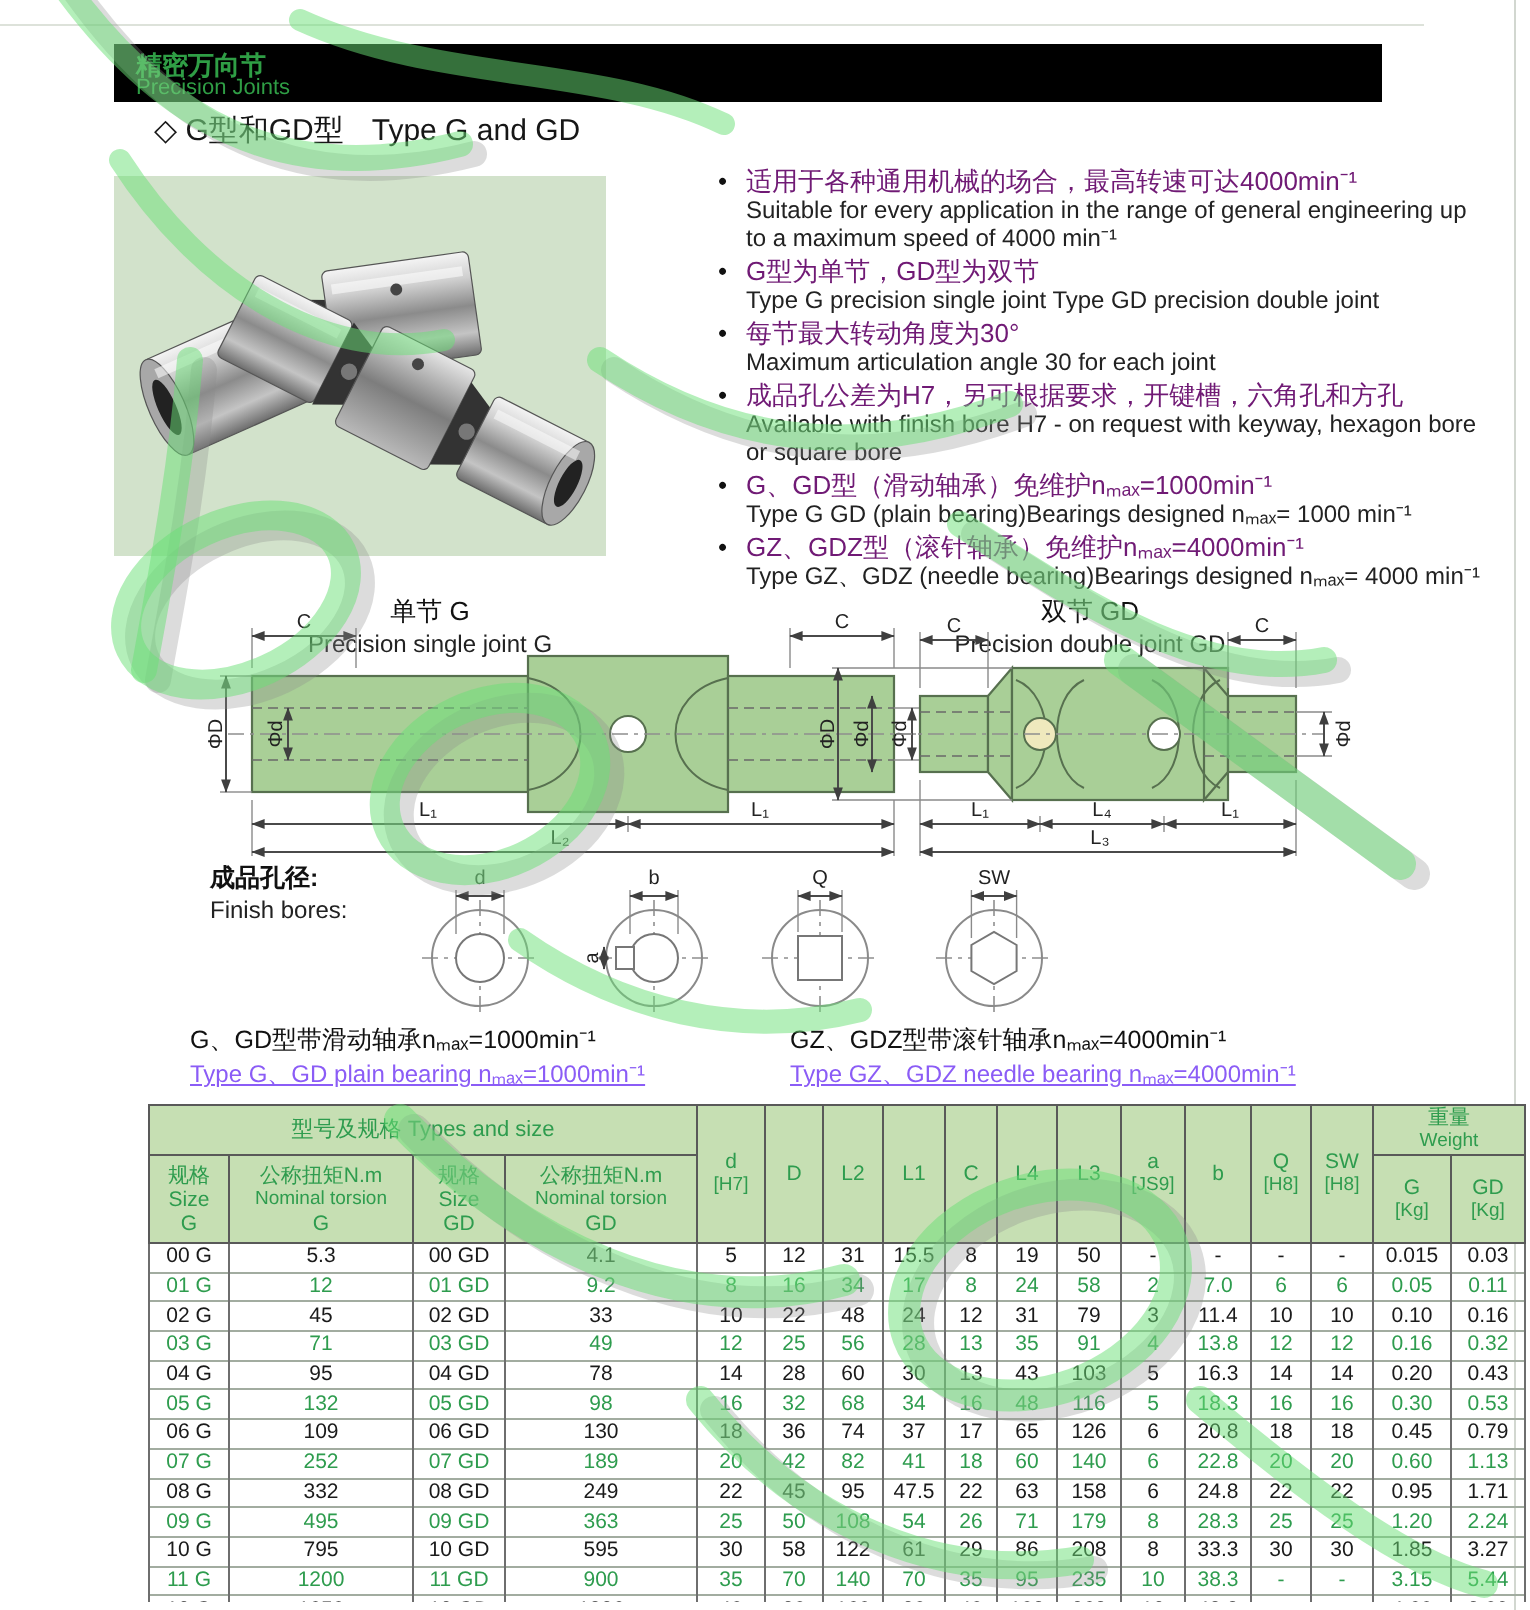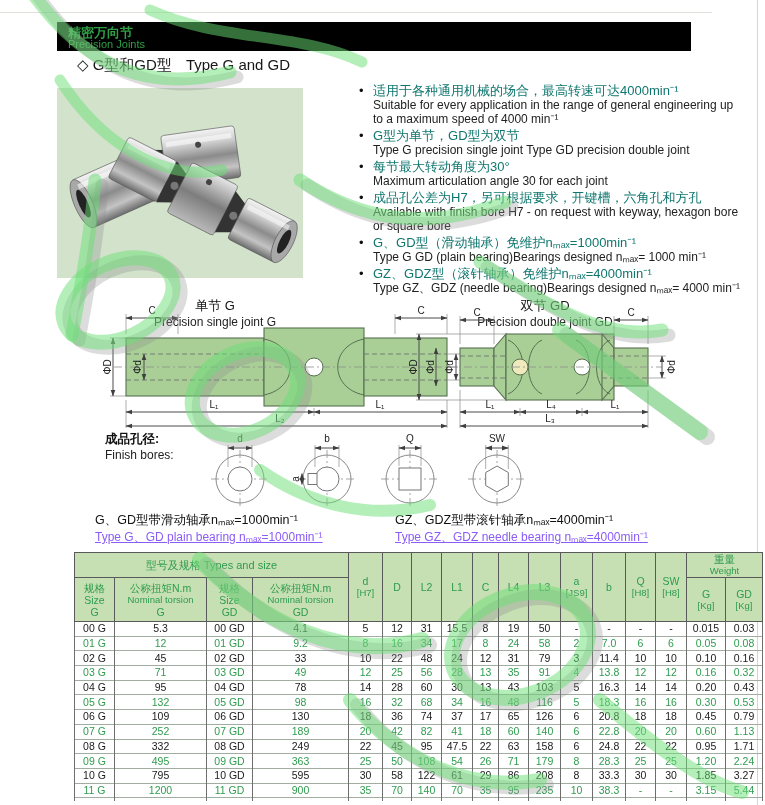--- a/index.html
+++ b/index.html
@@ -18,21 +18,21 @@
   
   .sectitle{left:57px;top:56px;font-size:15px;color:#161616;margin-left:20px;}
   .sectitle .en{margin-left:14px;}
   
   .photo{left:57px;top:88px;width:246px;height:190px;}
   
   .bullets{left:357px;top:83px;width:402px;}
   .bullets ul{list-style:none;margin:0;padding:0;}
   .bullets li{position:relative;padding-left:16px;margin-bottom:2px;}
   .bullets li::before{content:"•";position:absolute;left:2px;top:0;font-size:13px;color:#111;}
-  .bullets .zh{font-size:13px;line-height:15px;color:#0f766e;}
+  .bullets .zh{font-size:13px;line-height:15px;color:#701a75;}
   .bullets .en{font-size:12px;line-height:14px;color:#222;max-width:368px;}
   
   .dtitle{text-align:center;margin-top:16px;}
   .dtitle .zh{font-size:13px;color:#111;}
   .dtitle .en{font-size:12px;color:#222;}
   .dt-single{left:115px;top:281px;width:200px;}
   .dt-double{left:440px;top:281px;width:210px;}
   
   svg text{font-family:"Liberation Sans", sans-serif;}
   .dt{font-size:10px;fill:#222;text-anchor:middle;}
@@ -463,21 +463,21 @@
           <td>34</td>
           <td>17</td>
           <td>8</td>
           <td>24</td>
           <td>58</td>
           <td>2</td>
           <td>7.0</td>
           <td>6</td>
           <td>6</td>
           <td>0.05</td>
-          <td>0.08</td>
+          <td>0.11</td>
         </tr>
         <tr>
           <td>02 G</td>
           <td>45</td>
           <td>02 GD</td>
           <td>33</td>
           <td>10</td>
           <td>22</td>
           <td>48</td>
           <td>24</td>

